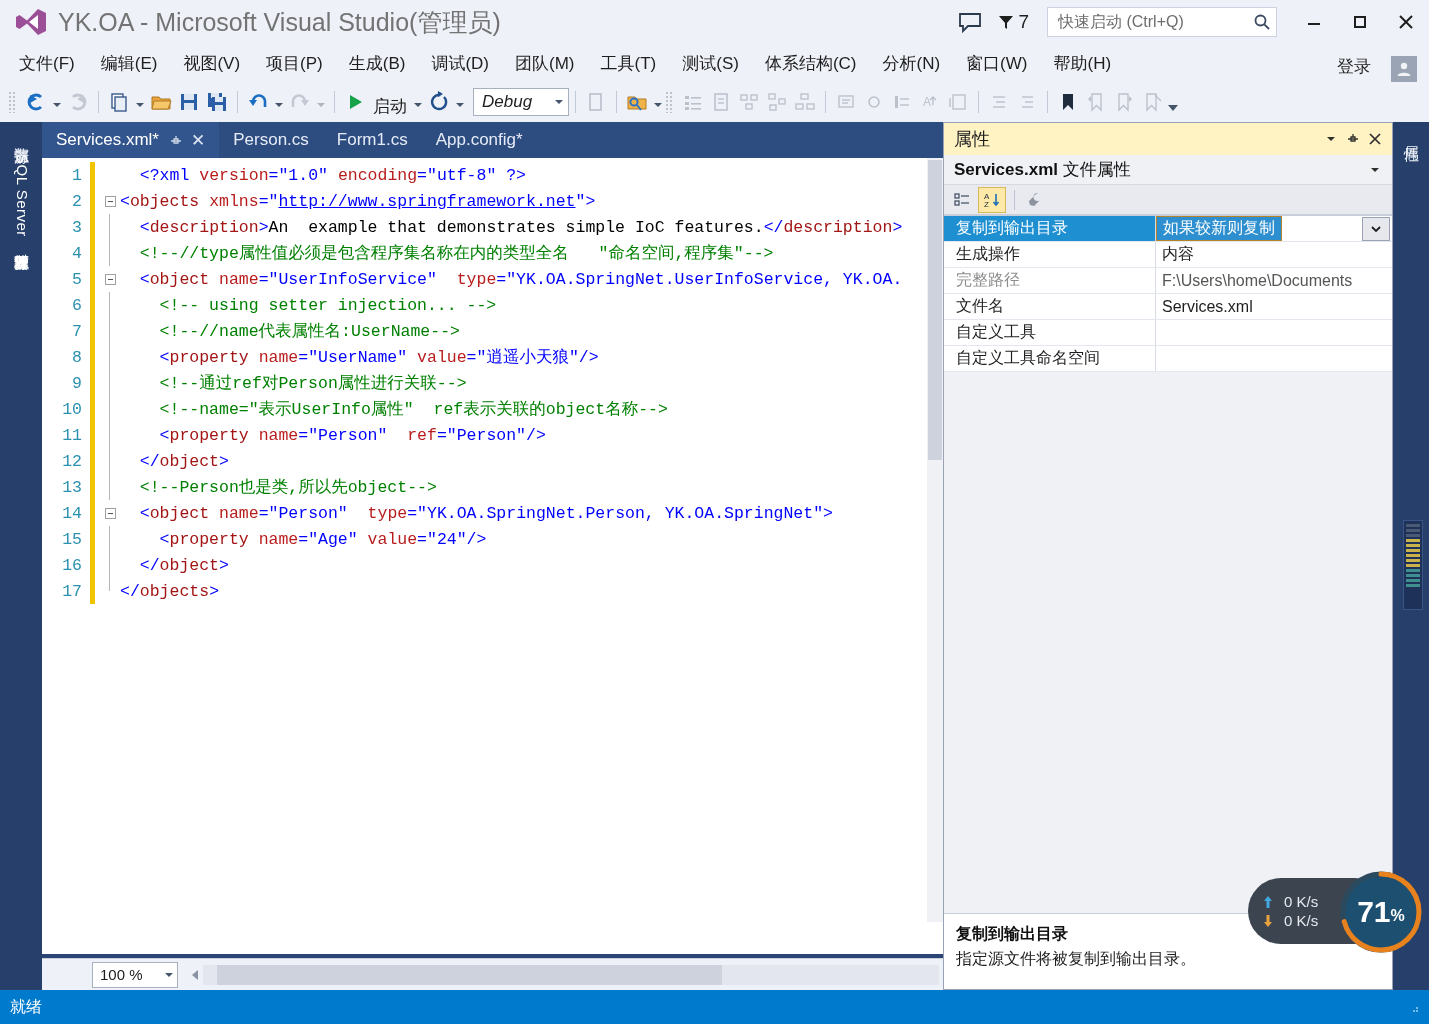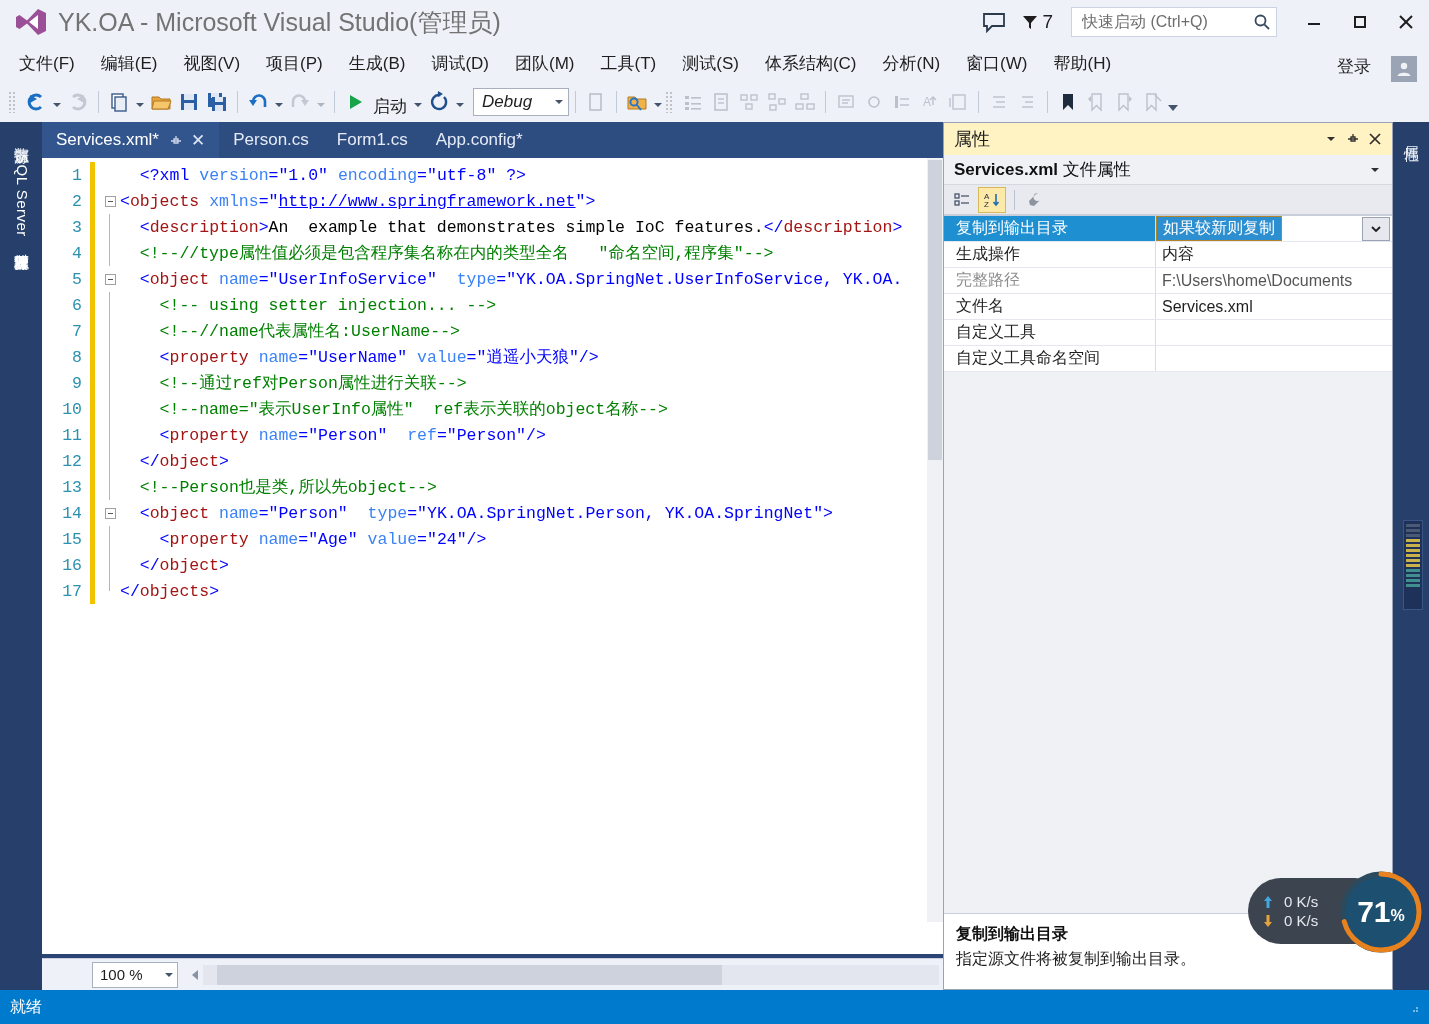--- a/index.html
+++ b/index.html
@@ -32,21 +32,21 @@
   .title-right {
     position: absolute; right: 0; top: 0; height: 44px;
     display: flex; align-items: center;
   }
   .feedback-icon { width: 26px; height: 26px; margin-right: 14px; }
   .notif-wrap {
     display: flex; align-items: center; gap: 3px; margin-right: 18px;
   }
   .notif-count { font-size: 19px; color: #1e1e1e; }
   .quicklaunch {
-    width: 206px; height: 30px; background: #ffffff;
+    width: 230px; height: 30px; background: #ffffff;
     border: 1px solid #ccd3e0;
     display: flex; align-items: center; padding: 0 4px 0 10px;
     margin-right: 14px;
   }
   .quicklaunch-text {
     flex: 1; font-size: 16px; color: #6d6d6d; white-space: nowrap;
     overflow: hidden;
   }
   .win-btn {
     width: 46px; height: 44px;
@@ -195,21 +195,21 @@
   }
   .fold .vline {
     position: absolute; left: 7px; top: 0; bottom: 0; width: 1px;
     background: #b6b6b6;
   }
   .fold .vline.half-top { top: 0; height: 13px; }
   .codetext { padding-left: 2px; }
   
   .s-punc   { color: #0000ff; }
   .s-tag    { color: #a31515; }
-  .s-attr   { color: #3b82f6; }
+  .s-attr   { color: #b91c1c; }
   .s-val    { color: #0000ff; }
   .s-cmt    { color: #008000; }
   .s-txt    { color: #000000; }
   .s-link   { color: #0000ff; text-decoration: underline; }
 
   .zoom-bar {
     position: absolute; left: 0; bottom: 0; width: 901px; height: 32px;
     background: #eef1f8; display: flex; align-items: center;
     border-top: 1px solid #c8cedb;
   }

